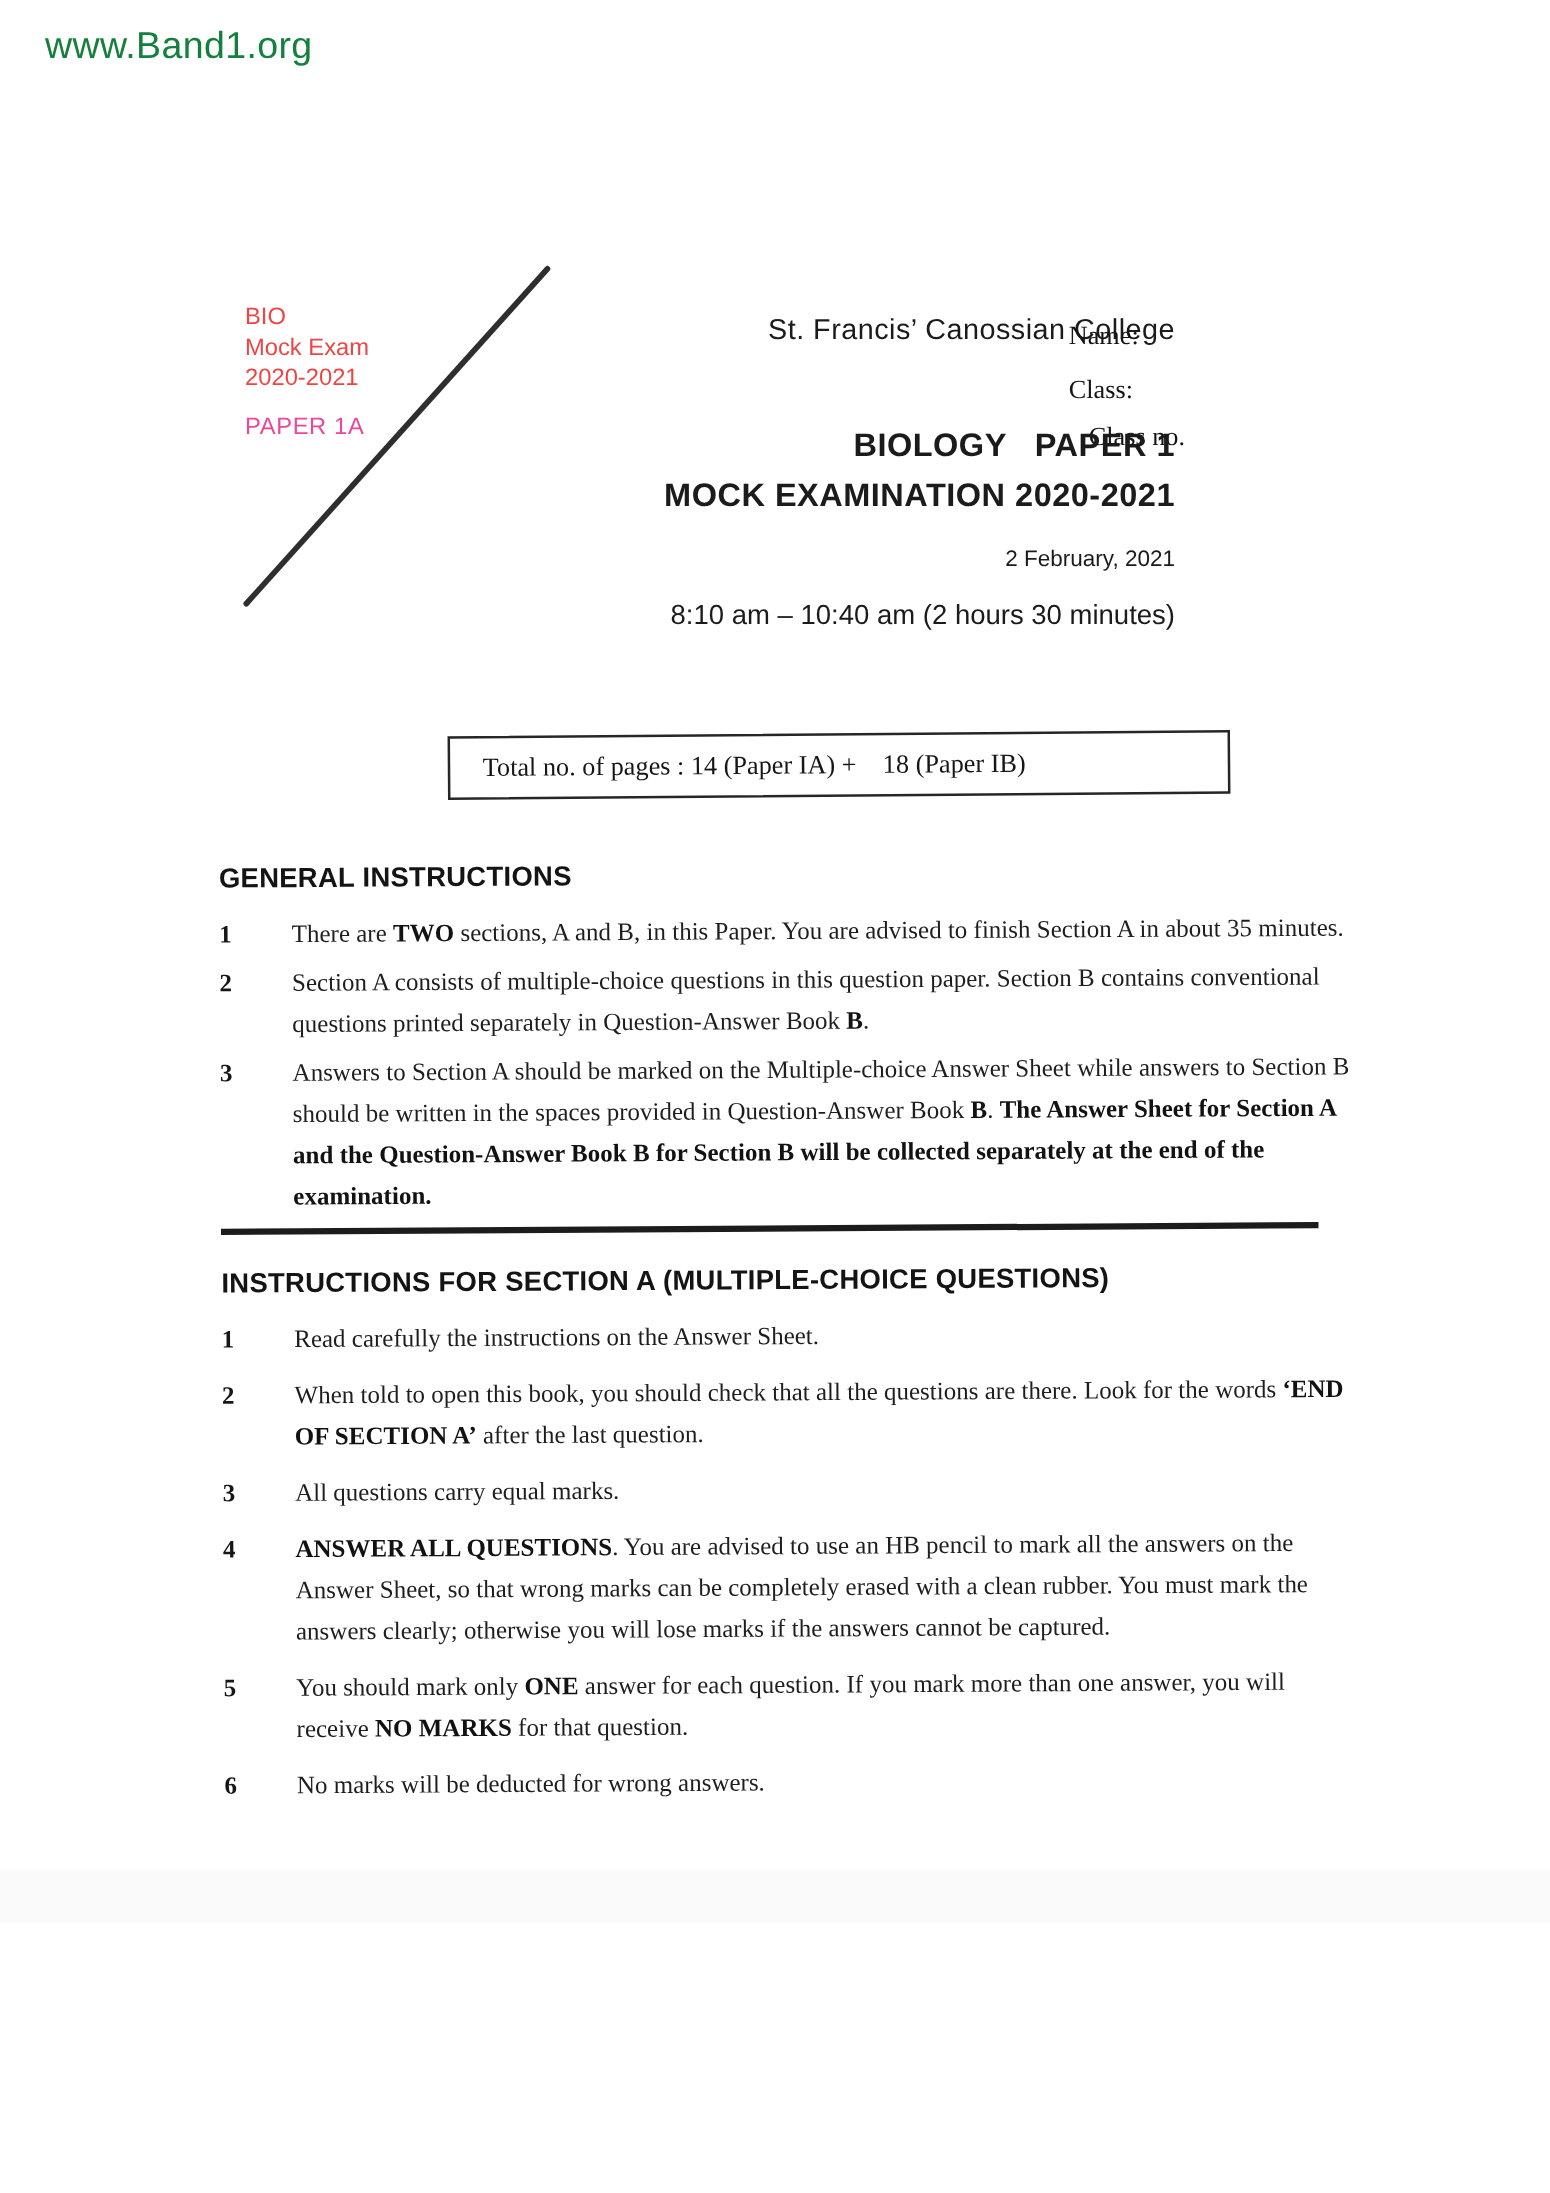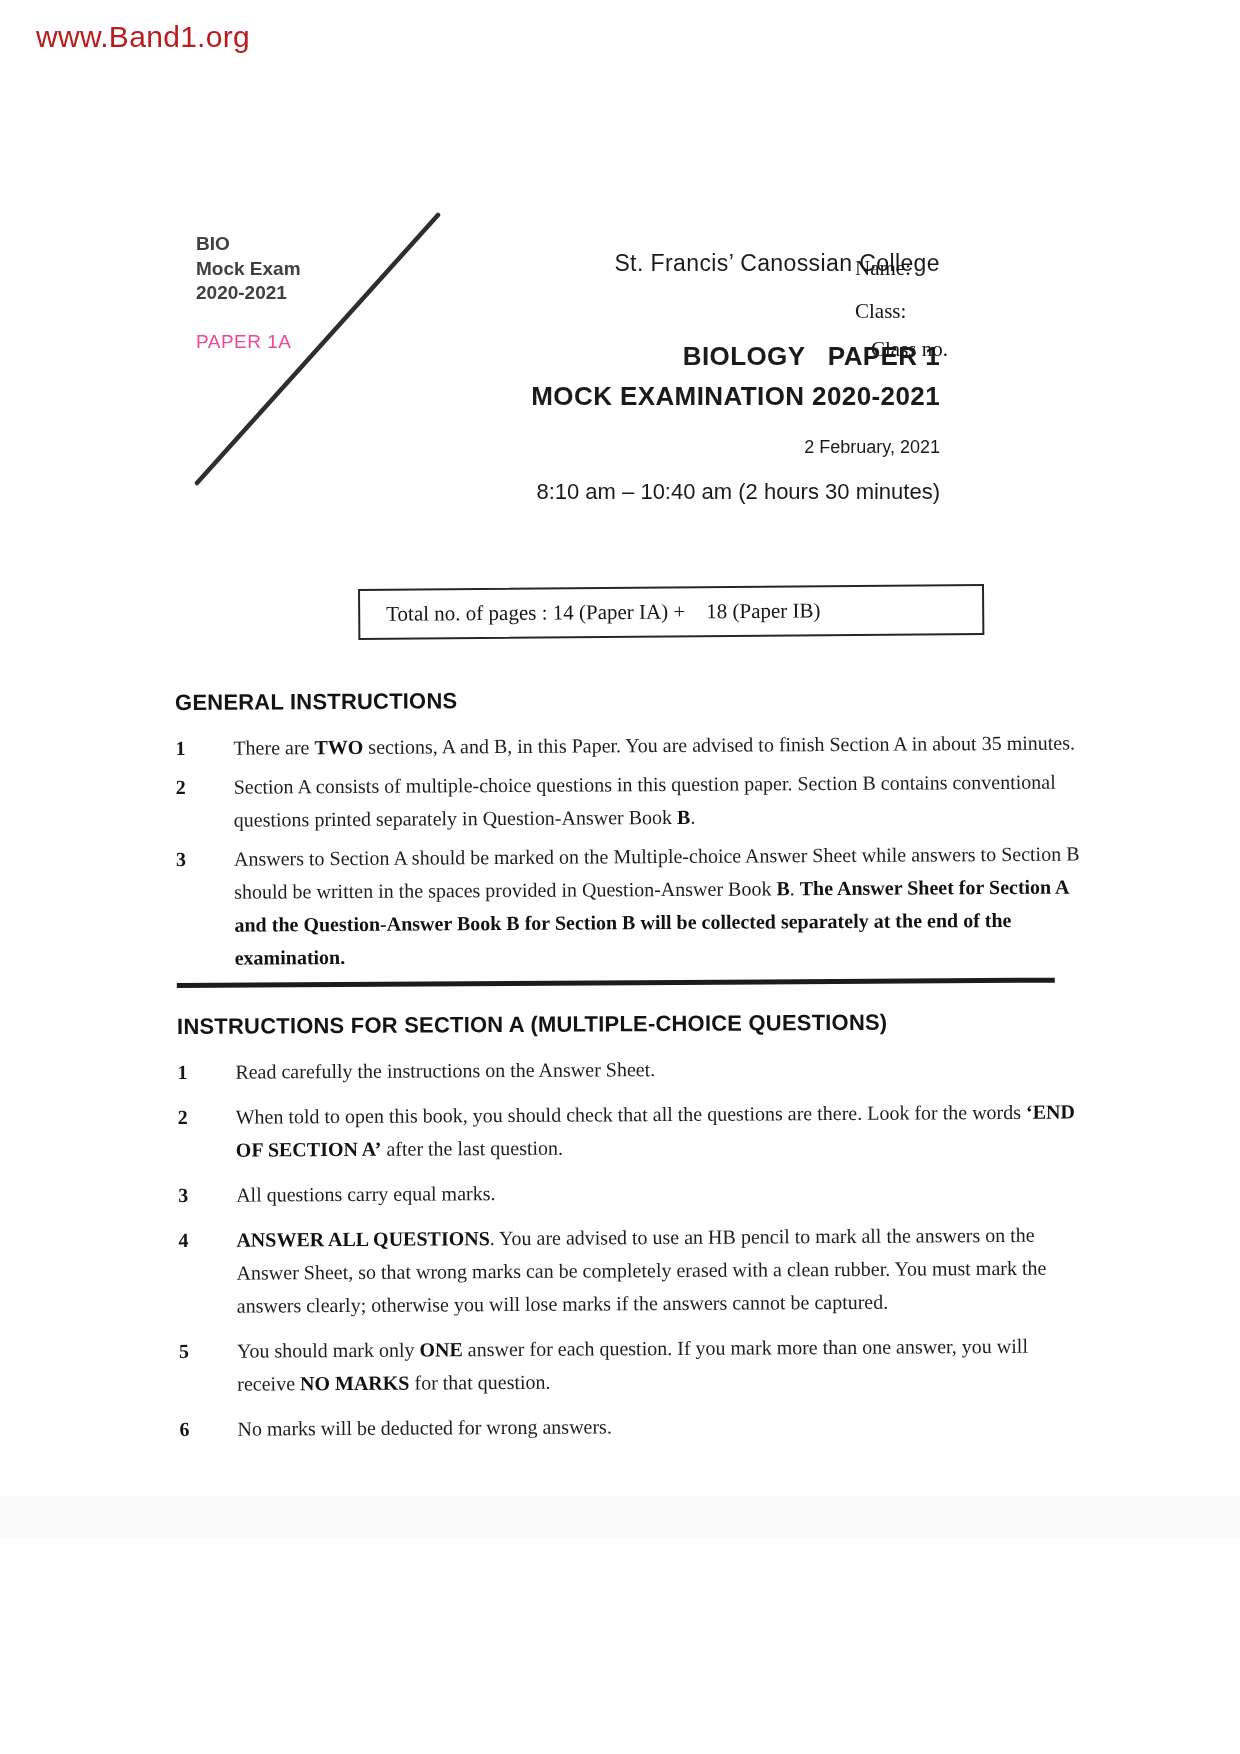--- a/index.html
+++ b/index.html
@@ -16,36 +16,36 @@
     position: absolute;
     left: 0; top: 1496px;
     width: 1240px; height: 42px;
     background: #fafafa;
   }
   .watermark {
     position: absolute;
     left: 36px; top: 20px;
     font-family: "Liberation Sans", sans-serif;
     font-size: 30px;
-    color: #b91c1c;
+    color: #15803d;
     letter-spacing: 0.3px;
   }
   .diagonal {
     position: absolute;
     left: 190px; top: 208px;
     width: 256px; height: 282px;
   }
   .exam-info {
     position: absolute;
-    left: 196px; top: 232px;
-    font-family: "Liberation Sans", sans-serif;
-    font-weight: bold;
+    left: 196px; top: 242px;
+    font-family: "Liberation Sans", sans-serif;
+    font-weight: normal;
     font-size: 19px;
     line-height: 24.5px;
-    color: #404040;
+    color: #ef4444;
   }
   .paper-code {
     position: absolute;
     left: 196px; top: 331px;
     font-family: "Liberation Sans", sans-serif;
     font-size: 19px;
     color: #ec4899;
     letter-spacing: 0.5px;
   }
   .center-col {

